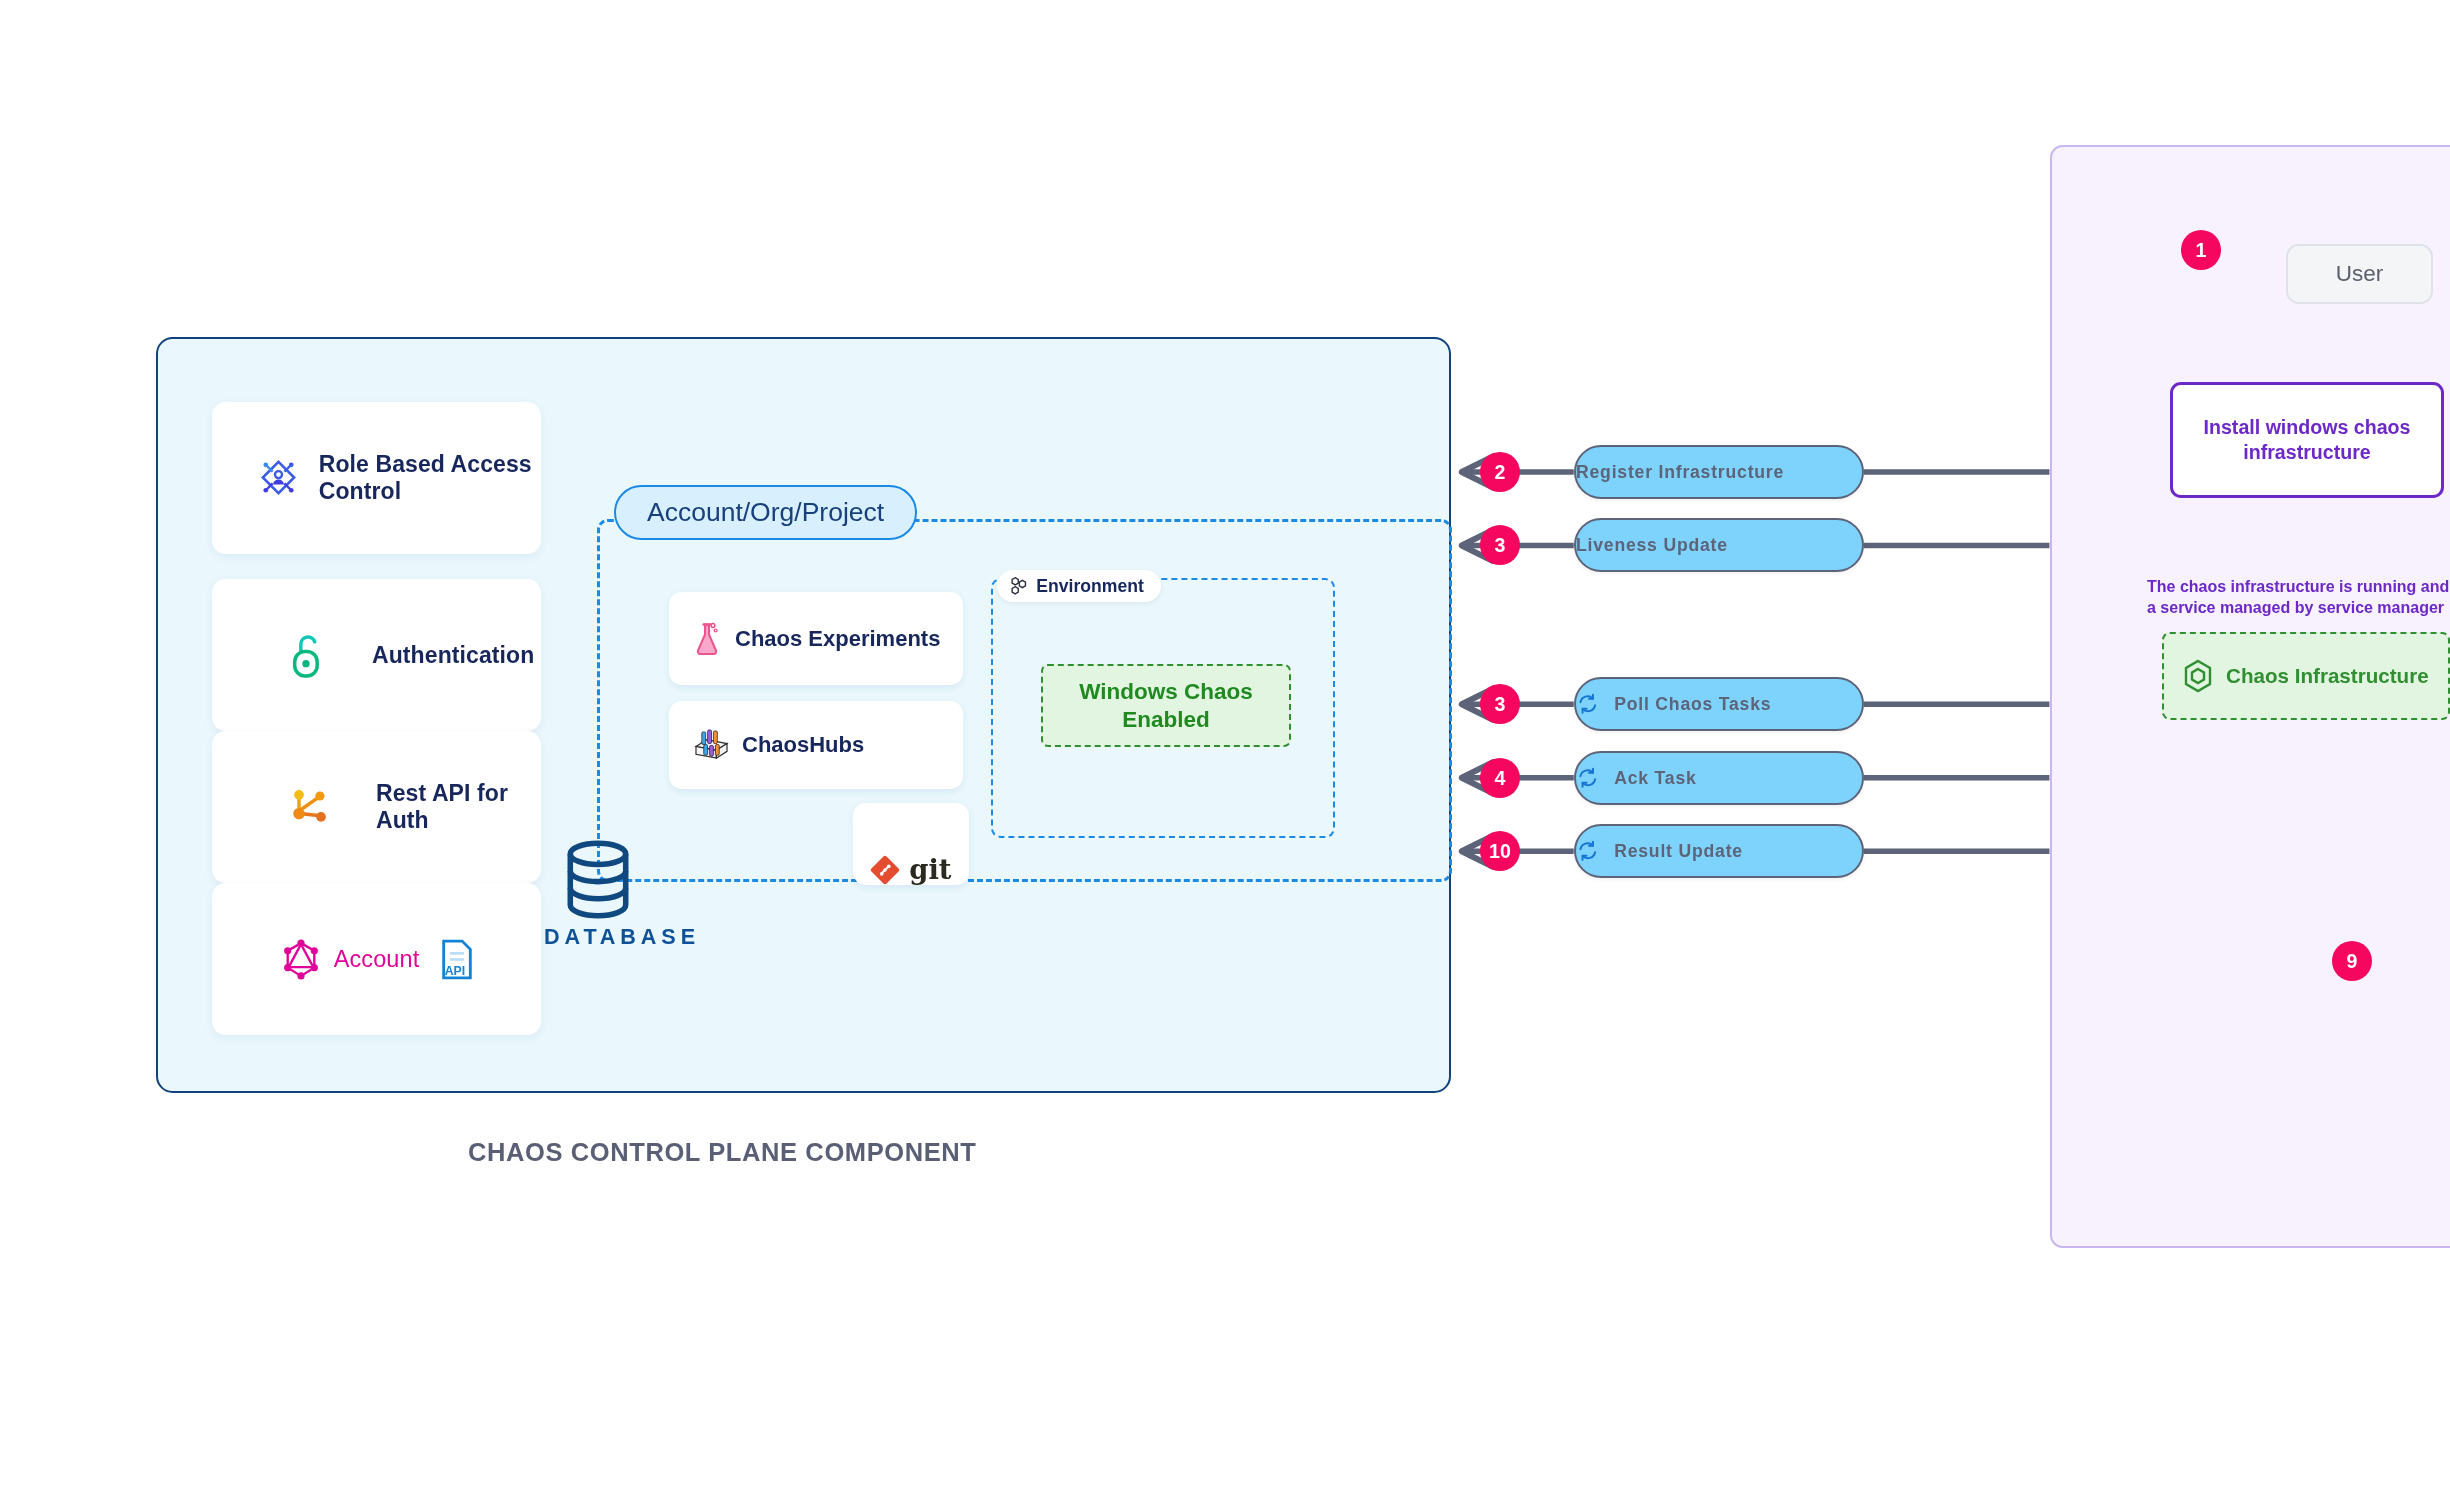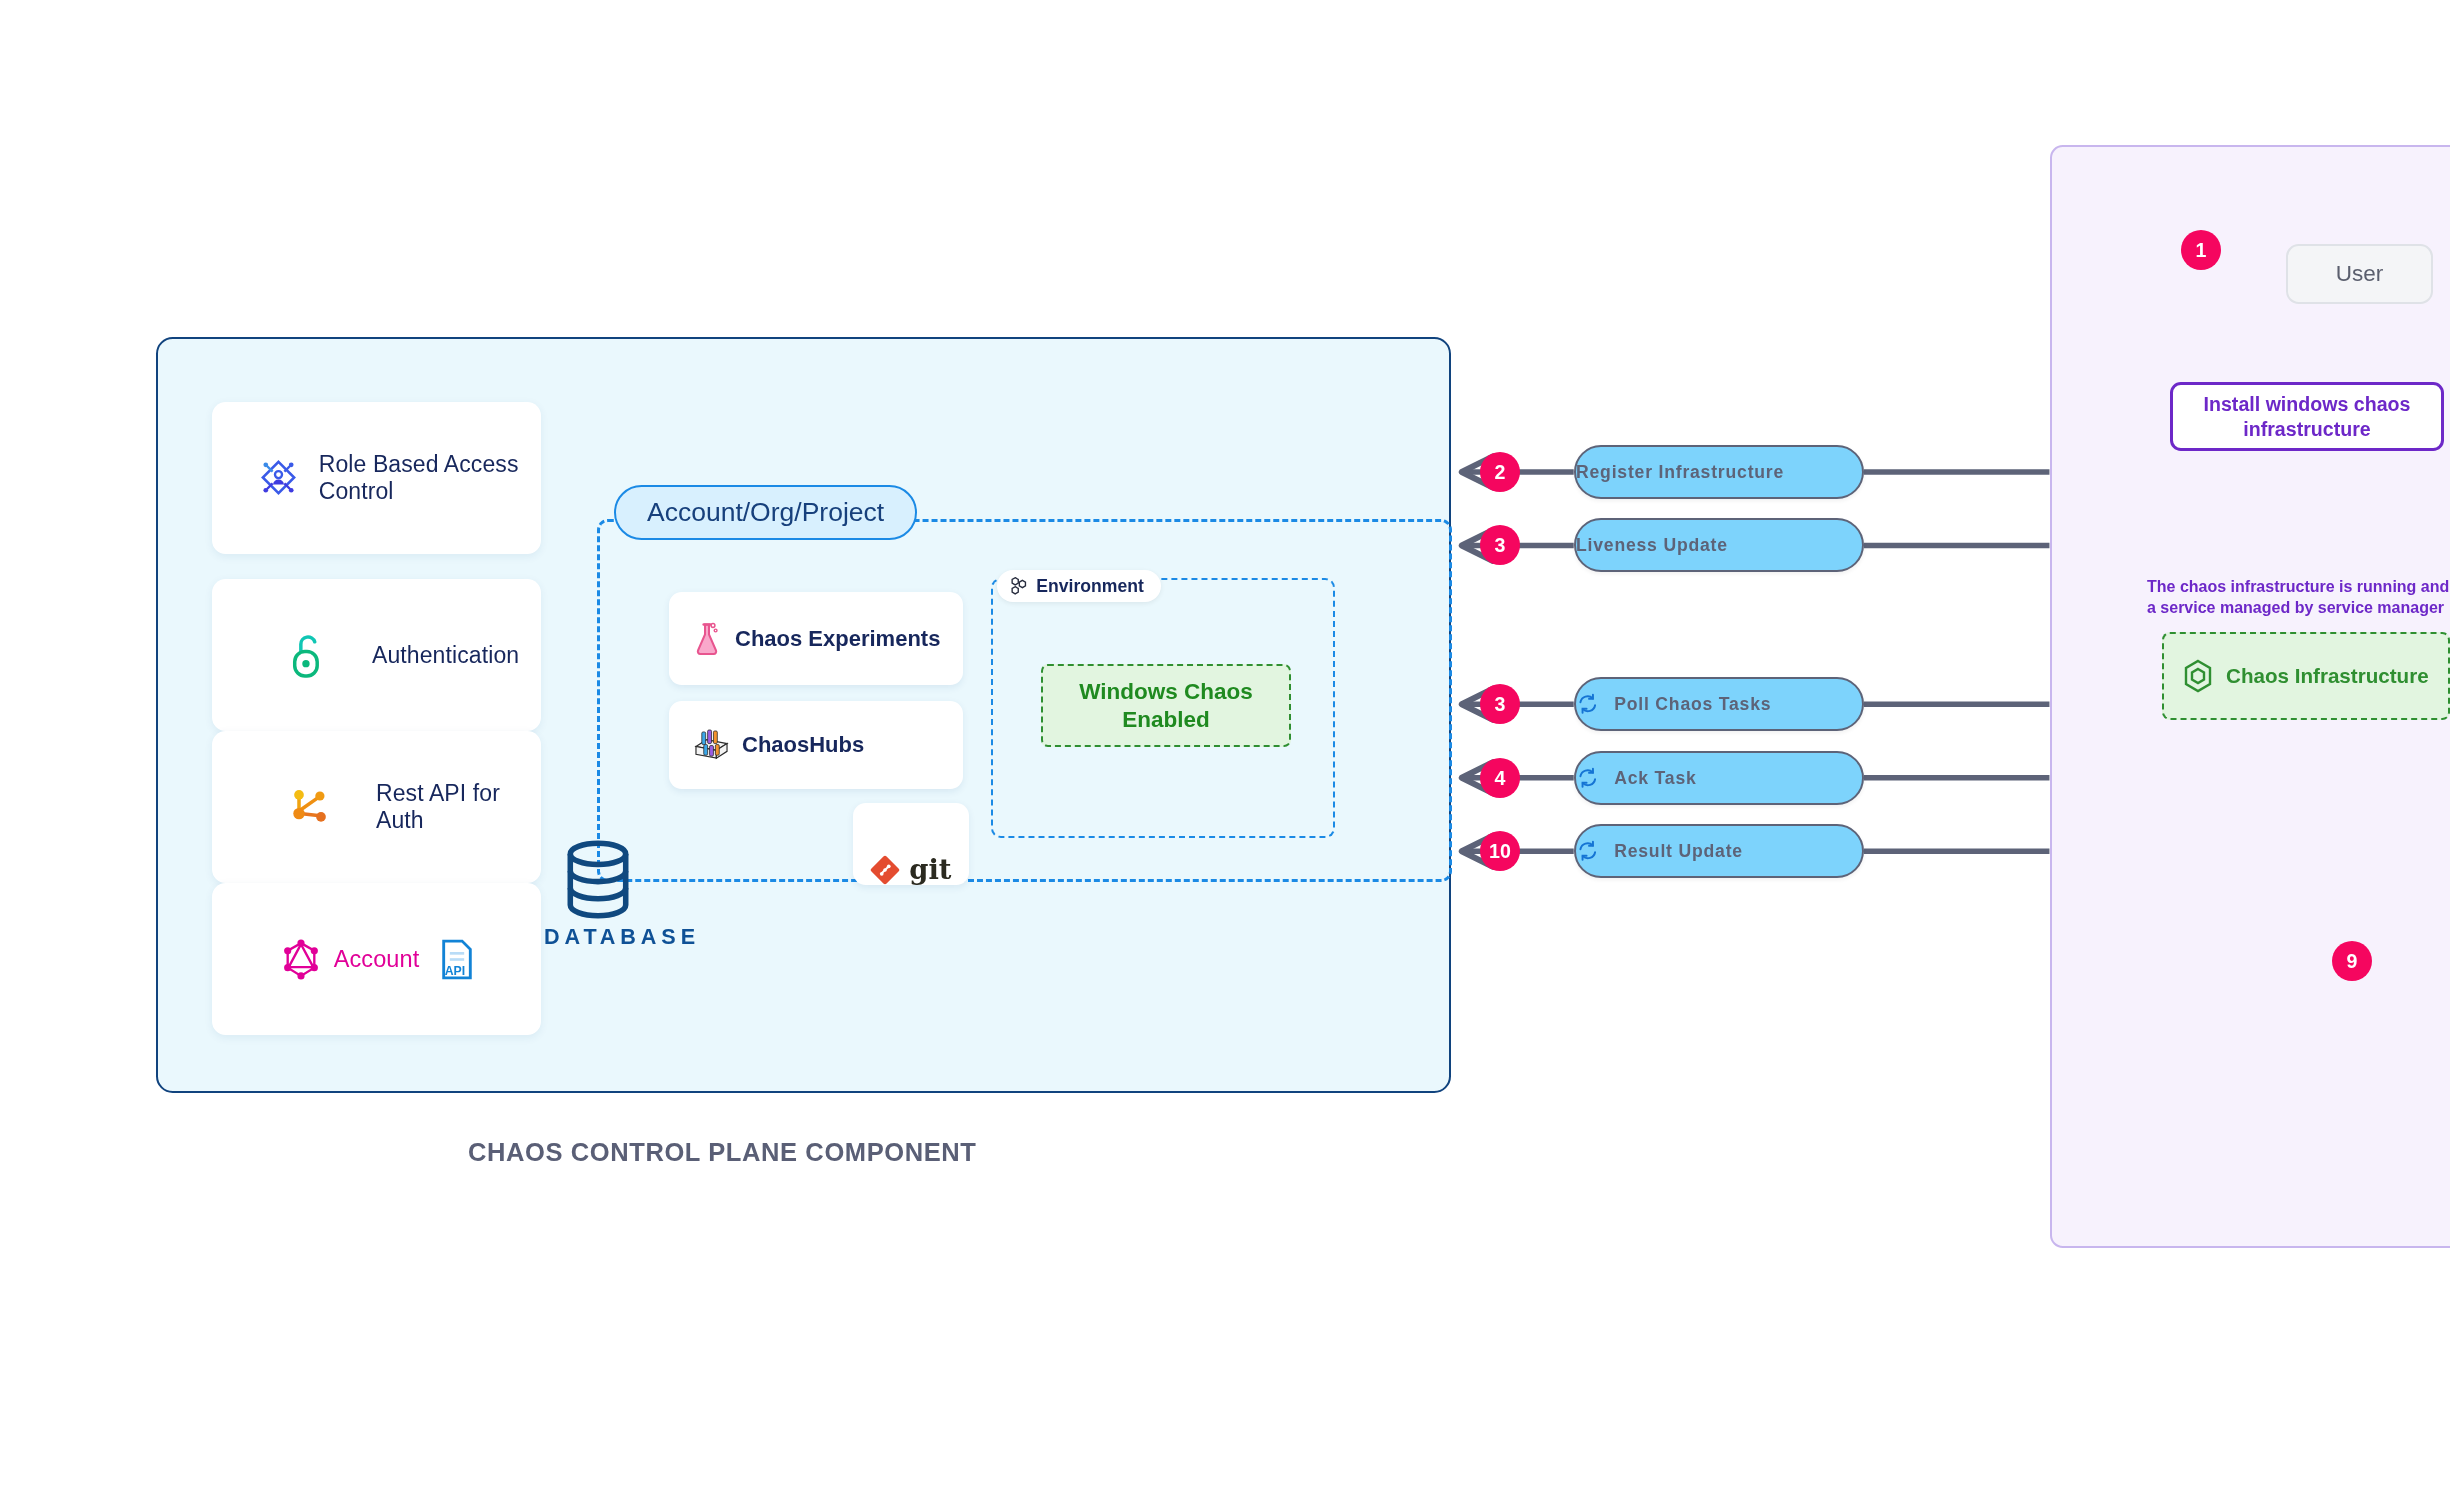--- a/index.html
+++ b/index.html
@@ -17,21 +17,21 @@
     width: 1295px; height: 756px;
     background: #eaf8fd; border: 2.5px solid #10437e;
     border-radius: 16.7px;
   }
   .cp-card {
     position: absolute; left: 54px; width: 329px; height: 152px;
     background: #ffffff; border-radius: 13.7px;
     box-shadow: 0 2.9px 8.8px rgba(16,67,126,0.07);
     display: flex; align-items: center; gap: 16.7px; padding-left: 43px;
   }
-  .cp-card .lbl { font-size: 23px; font-weight: 400; color: #17275c; letter-spacing: 0.1px; }
+  .cp-card .lbl { font-size: 23px; font-weight: 700; color: #17275c; letter-spacing: 0.1px; }
   #cpc0 { top: 63px; } #cpc1 { top: 240px; } #cpc2 { top: 392px; } #cpc3 { top: 544px; }
   #cpc1, #cpc2, #cpc3 { justify-content: flex-start; padding-left: 76px; gap: 44px; }
   #cpc3 { padding-left: 69px; gap: 12.7px; }
 
   
   #aop-region {
     position: absolute; left: 597px; top: 519px;
     width: 855px; height: 363px;
     border: 3.4px dashed #1b8ae5; border-radius: 10.8px;
   }
@@ -90,21 +90,21 @@
   .node {
     position: absolute; display: flex; align-items: center; justify-content: center;
     text-align: center; border-radius: 10.8px;
   }
   #n-user {
     left: 2242px; top: 244px; width: 147px; height: 60px;
     background: #f4f5f7; border: 2px solid #dfe2e7;
     font-size: 22.5px; color: #5b5f6e; border-radius: 12.7px; margin-left: 44px;
   }
   #n-install {
-    left: 2170px; top: 382px; width: 274px; height: 69px;
+    left: 2170px; top: 382px; width: 274px; height: 116px;
     background: #ffffff; border: 3.4px solid #6d28c8;
     font-size: 19.6px; font-weight: 700; color: #6d28c8; line-height: 1.26;
   }
   #n-infra {
     left: 2162px; top: 632px; width: 288px; height: 88px;
     background: #e2f5e0; border: 2px dashed #2f8f31;
     font-size: 20.6px; font-weight: 700; color: #2f8f31;
     gap: 12.7px; border-radius: 7.8px;
   }
 

